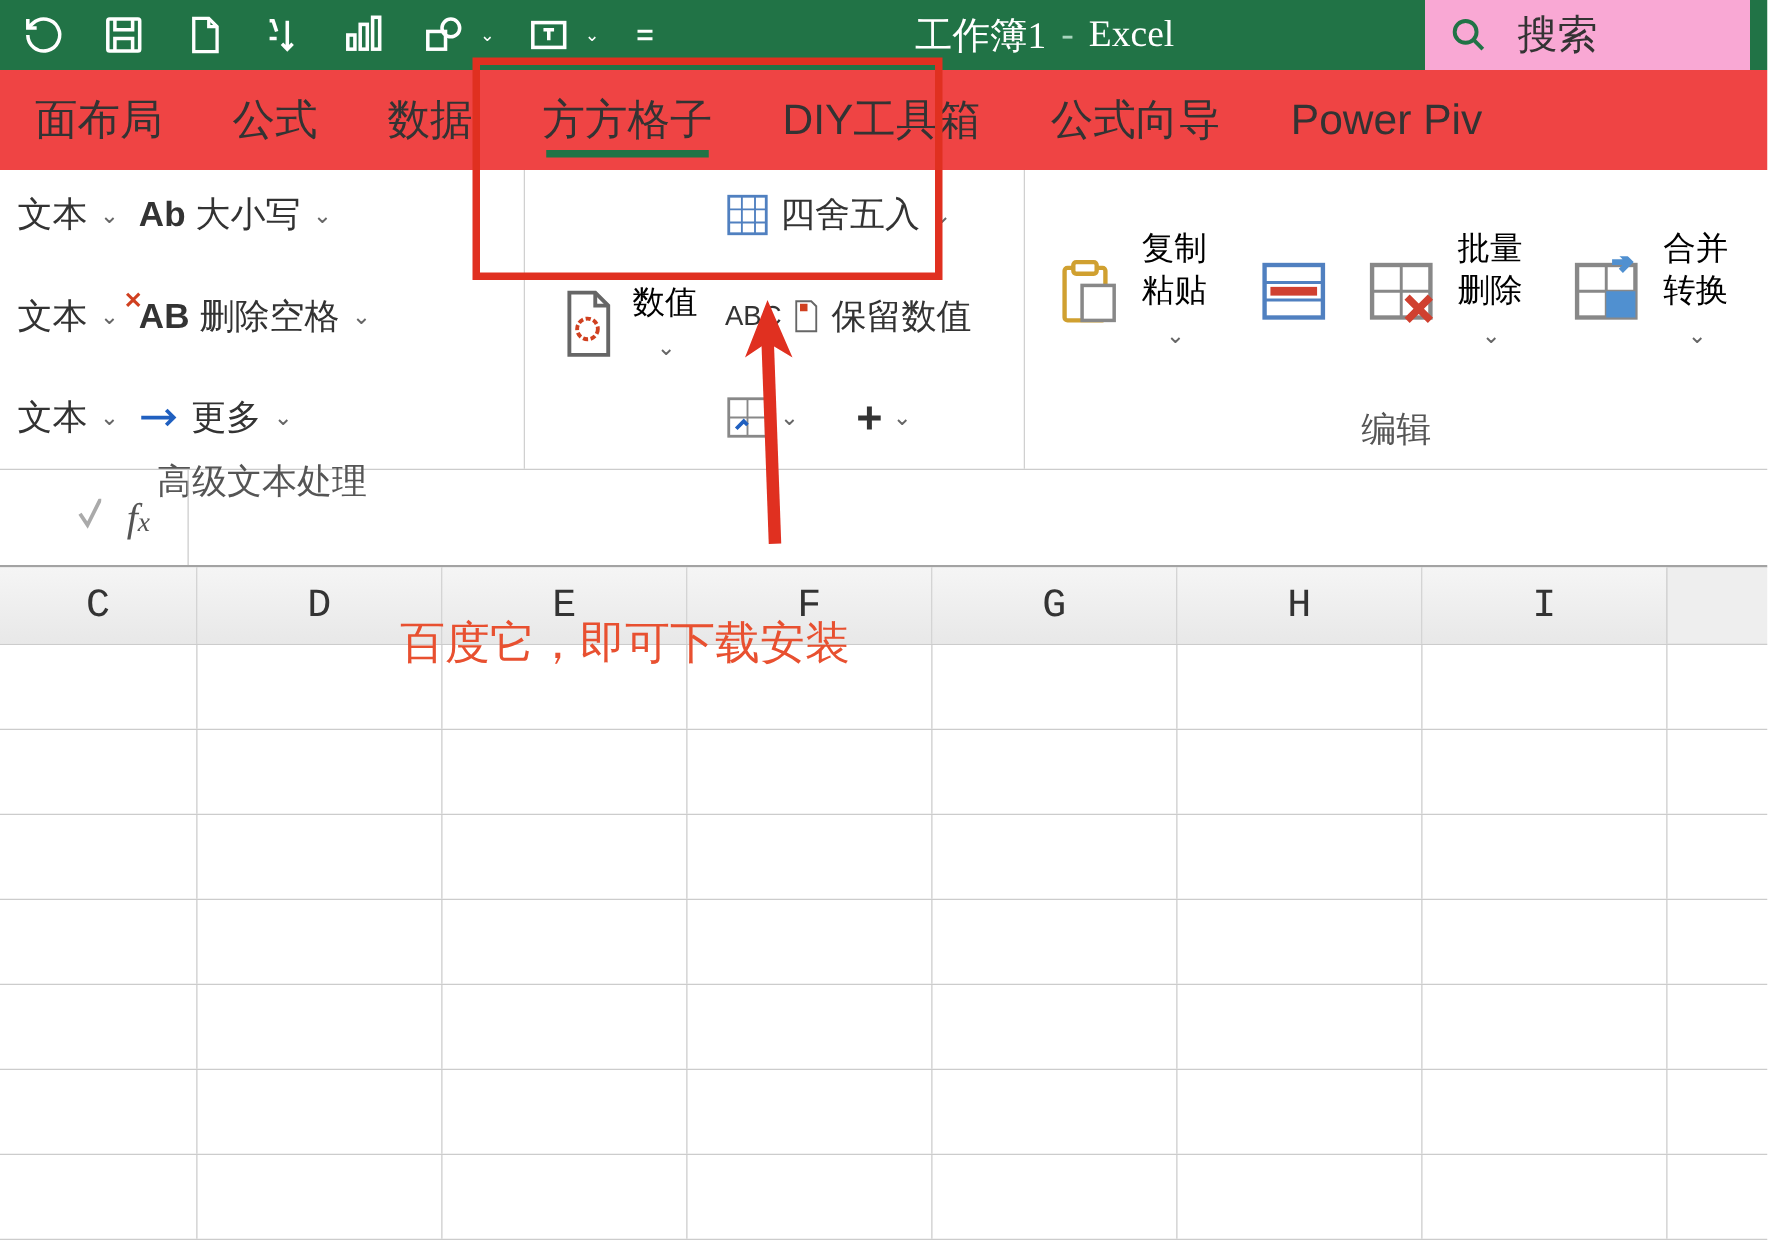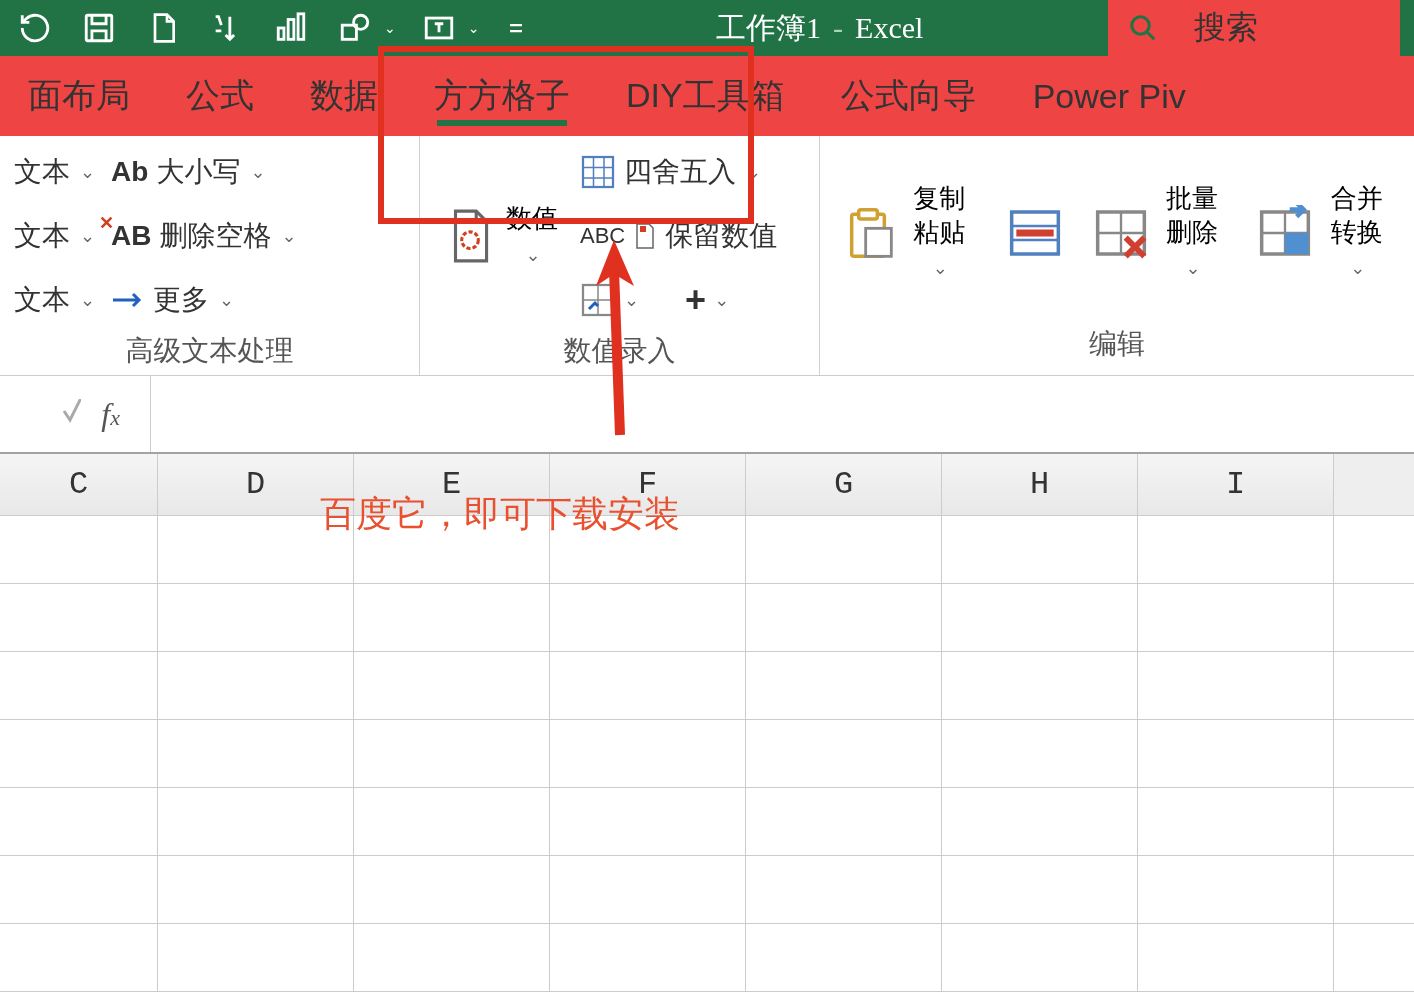--- a/index.html
+++ b/index.html
@@ -41,27 +41,27 @@
   display: flex;
   justify-content: center;
   align-items: center;
   gap: 12px;
   font-size: 30px;
   color: #fff;
   font-family: "SimSun", serif;
 }
 .title-sep { color: #a8d4bd; }
 .search-box {
-  background: #ef4444;
+  background: #f9a8d4;
   height: 56px;
-  width: 292px;
+  width: 260px;
   display: flex;
   align-items: center;
   padding: 0 20px;
-  gap: 36px;
+  gap: 24px;
 }
 .search-box svg { stroke: #217346; fill: none; stroke-width: 2.5; }
 .search-text { font-size: 32px; color: #333; }
 
 
 .ribbon-tabs {
   height: 80px;
   display: flex;
   align-items: center;
   padding: 0 0 0 0;
@@ -109,21 +109,21 @@
 }
 .group-label {
   text-align: center;
   font-size: 28px;
   color: #555;
   padding: 6px 0 8px 0;
 }
 .col {
   display: flex;
   flex-direction: column;
-  gap: 12px;
+  gap: 29px;
   justify-content: flex-start;
 }
 .btn-row {
   display: flex;
   align-items: center;
   gap: 8px;
   font-size: 28px;
   color: #333;
   height: 52px;
   cursor: pointer;
@@ -418,21 +418,20 @@
             <span class="chev">⌄</span>
           </span>
           <span style="width:30px"></span>
           <span style="display:flex;align-items:center;gap:6px">
             <span class="icon-plus">+</span>
             <span class="chev">⌄</span>
           </span>
         </div>
       </div>
     </div>
-    <div class="group-label">数值录入</div>
   </div>
 
   <div class="ribbon-group" style="flex:1;border-right:none">
     <div class="group-content" style="justify-content:space-around">
       <div class="big-btn">
         <div class="icon-wrap">
           <svg width="56" height="56" viewBox="0 0 24 24">
               <rect x="5" y="4" width="14" height="18" rx="1" fill="none" stroke="#d0a030" stroke-width="1.5"></rect>
               <rect x="8" y="2" width="8" height="4" rx="1" fill="#fff" stroke="#d0a030" stroke-width="1.5"></rect>
               <rect x="11" y="10" width="11" height="12" fill="#fff" stroke="#888" stroke-width="1.2"></rect>

